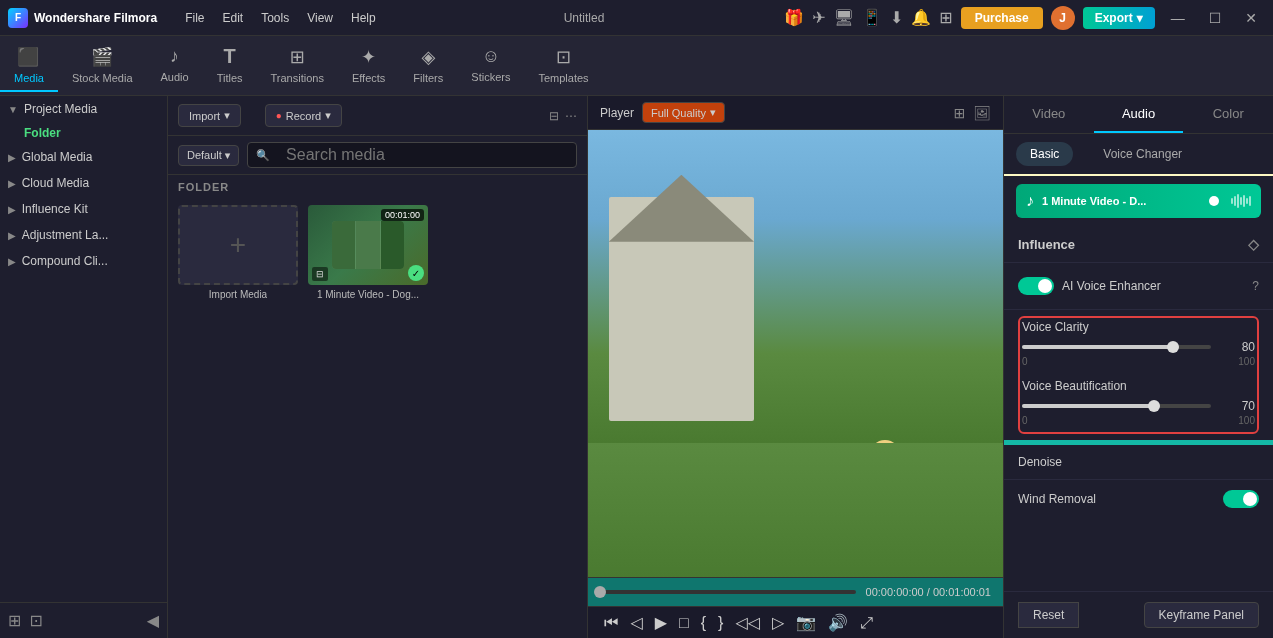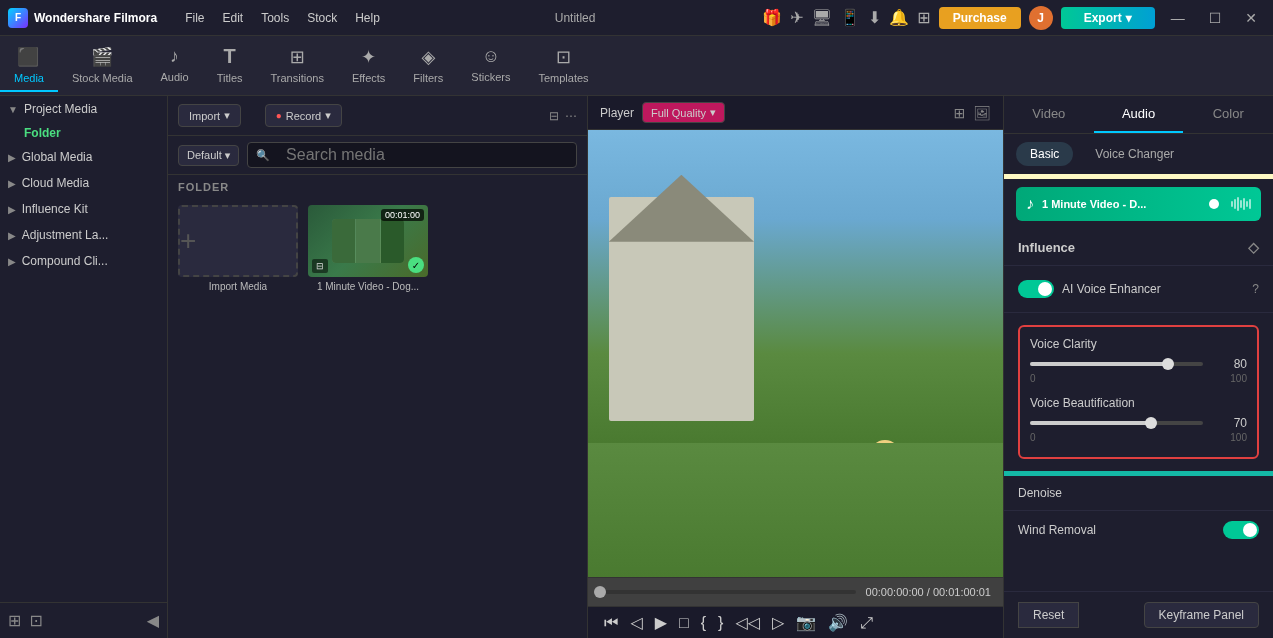--- a/index.html
+++ b/index.html
@@ -8,21 +8,21 @@
     
     .titlebar { height: 36px; background: #1e1e2e; display: flex; align-items: center; padding: 0 8px; gap: 8px; border-bottom: 1px solid #333; }
     .titlebar-logo { display: flex; align-items: center; gap: 6px; }
     .titlebar-logo-icon { width: 20px; height: 20px; background: linear-gradient(135deg, #00d4ff, #7b2fff); border-radius: 4px; display: flex; align-items: center; justify-content: center; color: white; font-size: 10px; font-weight: bold; }
     .titlebar-app-name { color: #fff; font-size: 12px; font-weight: 600; }
     .titlebar-menus { display: flex; gap: 2px; margin-left: 12px; }
     .titlebar-menu-item { color: #ccc; font-size: 12px; padding: 4px 8px; cursor: pointer; border-radius: 3px; }
     .titlebar-title { flex: 1; text-align: center; color: #aaa; font-size: 12px; }
     .titlebar-actions { display: flex; align-items: center; gap: 8px; }
     .btn-purchase { background: #e8a020; color: #fff; border: none; padding: 4px 14px; border-radius: 4px; cursor: pointer; font-size: 12px; font-weight: 600; }
-    .btn-export { background: linear-gradient(90deg, #00c896, #00a0d4); color: #fff; border: none; padding: 4px 23px; border-radius: 4px; cursor: pointer; font-size: 12px; font-weight: 600; display: flex; align-items: flex-end; gap: 4px; }
+    .btn-export { background: linear-gradient(90deg, #00c896, #00a0d4); color: #fff; border: none; padding: 4px 12px; border-radius: 4px; cursor: pointer; font-size: 12px; font-weight: 600; display: flex; align-items: flex-end; gap: 4px; }
     .win-btn { color: #aaa; font-size: 14px; padding: 2px 8px; cursor: pointer; }
 
     
     .toolbar { height: 60px; background: #252535; display: flex; align-items: center; border-bottom: 1px solid #333; }
     .toolbar-item { display: flex; flex-direction: column; align-items: center; justify-content: center; padding: 6px 14px; cursor: pointer; color: #aaa; font-size: 11px; gap: 4px; border-bottom: 2px solid transparent; }
     .toolbar-item.active { color: #00c8ff; border-bottom: 2px solid #00c8ff; }
     .toolbar-icon { font-size: 18px; }
 
     
     .main-layout { display: flex; height: calc(638px - 96px); }
@@ -39,68 +39,68 @@
     .btn-import { background: #2a2a3e; color: #ccc; border: 1px solid #444; padding: 4px 10px; border-radius: 4px; cursor: pointer; font-size: 11px; display: flex; align-items: center; gap: 4px; }
     .btn-record { background: #2a2a3e; color: #ccc; border: 1px solid #444; padding: 4px 10px; border-radius: 4px; cursor: pointer; font-size: 11px; display: flex; align-items: center; gap: 4px; }
     .media-toolbar-right { margin-left: auto; display: flex; gap: 6px; color: #888; cursor: pointer; }
     .media-filter-row { display: flex; align-items: center; gap: 8px; padding: 6px 10px; border-bottom: 1px solid #333; }
     .btn-default { background: #2a2a3e; border: 1px solid #444; color: #ccc; padding: 3px 8px; border-radius: 4px; font-size: 11px; cursor: pointer; display: flex; align-items: center; gap: 3px; }
     .search-box { flex: 1; background: #14141f; border: 1px solid #444; border-radius: 4px; padding: 3px 8px; color: #ccc; font-size: 11px; display: flex; align-items: center; gap: 4px; }
     .search-box input { background: none; border: none; color: #ccc; font-size: 16px; outline: none; width: 100%; margin-left: 12px; }
     .folder-label { font-size: 11px; font-weight: 700; color: #888; padding: 6px 10px 2px; letter-spacing: 1px; }
     .media-grid { display: flex; flex-wrap: wrap; gap: 10px; padding: 10px; overflow-y: auto; }
     .media-item { width: 120px; display: flex; flex-direction: column; align-items: center; cursor: pointer; }
-    .media-item-thumb { width: 120px; height: 72px; background: #2a2a3e; border-radius: 4px; display: flex; align-items: center; justify-content: flex-start; position: relative; border: 2px dashed #444; }
+    .media-item-thumb { width: 120px; height: 80px; background: #2a2a3e; border-radius: 4px; display: flex; align-items: center; justify-content: center; position: relative; border: 2px dashed #444; }
     .media-item-thumb.has-video { border: none; background: #222; overflow: hidden; }
     .media-item-label { font-size: 10px; color: #bbb; margin-top: 4px; text-align: center; max-width: 120px; overflow: hidden; text-overflow: ellipsis; white-space: nowrap; }
     .media-time-badge { position: absolute; top: 4px; right: 4px; background: rgba(0,0,0,0.7); color: #fff; font-size: 9px; padding: 1px 4px; border-radius: 3px; }
     .media-check { position: absolute; bottom: 4px; right: 4px; background: #4ade80; border-radius: 50%; width: 16px; height: 16px; display: flex; align-items: center; justify-content: center; font-size: 10px; color: #000; }
     .media-filmstrip { position: absolute; bottom: 4px; left: 4px; background: rgba(0,0,0,0.5); border-radius: 2px; padding: 2px 4px; font-size: 9px; color: #ddd; }
     .import-plus { font-size: 28px; color: #555; }
 
     
     .preview-panel { flex: 1; background: #111; display: flex; flex-direction: column; }
     .preview-header { display: flex; align-items: center; gap: 8px; padding: 6px 12px; background: #1a1a2a; border-bottom: 1px solid #333; }
     .preview-label { color: #ccc; font-size: 12px; }
-    .preview-quality { background: #be185d; border: 1px solid #444; color: #ccc; padding: 3px 8px; border-radius: 4px; font-size: 11px; cursor: pointer; display: flex; align-items: center; gap: 4px; }
+    .preview-quality { background: #c2410c; border: 1px solid #444; color: #ccc; padding: 3px 8px; border-radius: 4px; font-size: 11px; cursor: pointer; display: flex; align-items: center; gap: 4px; }
     .preview-icons { margin-left: auto; display: flex; gap: 8px; color: #888; font-size: 14px; cursor: pointer; }
     .video-area { flex: 1; background: #000; display: flex; align-items: center; justify-content: center; position: relative; overflow: hidden; }
-    .playback-controls { display: flex; align-items: center; gap: 10px; padding: 8px 12px; background: #404040; border-top: 1px solid #333; }
+    .playback-controls { display: flex; align-items: center; gap: 10px; padding: 8px 12px; background: #0f766e; border-top: 1px solid #333; }
     .timeline-bar { flex: 1; height: 4px; background: #333; border-radius: 2px; position: relative; }
     .timeline-progress { height: 100%; width: 0%; background: #00c8ff; border-radius: 2px; }
     .timeline-thumb { width: 12px; height: 12px; background: #aaa; border-radius: 50%; position: absolute; top: -4px; left: 0%; transform: translateX(-50%); }
     .time-display { color: #ccc; font-size: 11px; white-space: nowrap; }
     .ctrl-btn { background: none; border: none; color: #ccc; font-size: 16px; cursor: pointer; padding: 2px 4px; }
 
     
     .right-panel { width: 270px; background: #1e1e2e; border-left: 1px solid #333; display: flex; flex-direction: column; }
     .right-tabs { display: flex; border-bottom: 1px solid #333; }
     .right-tab { flex: 1; text-align: center; padding: 10px; color: #888; font-size: 13px; cursor: pointer; border-bottom: 2px solid transparent; }
     .right-tab.active { color: #fff; border-bottom: 2px solid #00c8ff; }
-    .audio-subtabs { display: flex; gap: 8px; padding: 8px 12px; border-bottom: 5px solid #fef9c3; }
+    .audio-subtabs { display: flex; gap: 16px; padding: 8px 12px; border-bottom: 2px solid #fef9c3; }
     .audio-subtab { padding: 5px 14px; border-radius: 20px; cursor: pointer; font-size: 12px; color: #aaa; }
     .audio-subtab.active { background: #2a3a4a; color: #fff; }
     .audio-track { margin: 8px 12px; background: linear-gradient(90deg, #00a878, #00c896); border-radius: 6px; padding: 8px 10px; display: flex; align-items: center; gap: 8px; position: relative; }
     .audio-track-icon { font-size: 16px; color: #fff; }
     .audio-track-name { color: #fff; font-size: 11px; font-weight: 600; flex: 1; overflow: hidden; text-overflow: ellipsis; white-space: nowrap; }
     .audio-track-dot { width: 10px; height: 10px; background: #fff; border-radius: 50%; }
     .audio-waveform { display: flex; align-items: center; gap: 1px; margin-left: 4px; }
     .audio-waveform span { display: inline-block; width: 2px; background: rgba(255,255,255,0.6); border-radius: 1px; }
 
     .right-section { padding: 10px 14px; border-bottom: 1px solid #2a2a3e; }
     .section-title { color: #ccc; font-size: 13px; font-weight: 600; display: flex; align-items: center; justify-content: space-between; }
     .section-title .edit-icon { color: #888; font-size: 14px; cursor: pointer; }
 
     .toggle-row { display: flex; align-items: center; gap: 8px; padding: 6px 0; }
     .toggle-label { color: #ccc; font-size: 12px; flex: 1; }
     .toggle { width: 36px; height: 18px; background: #00c896; border-radius: 9px; position: relative; cursor: pointer; }
     .toggle::after { content: ''; position: absolute; width: 14px; height: 14px; background: white; border-radius: 50%; top: 2px; right: 2px; }
     .help-icon { color: #888; font-size: 12px; cursor: pointer; }
 
-    .highlighted-box { border: 2px solid #e04040; border-radius: 6px; padding: 10px; margin: 12px 14px; }
+    .highlighted-box { border: 2px solid #e04040; border-radius: 6px; padding: 2px; margin: 6px 14px; }
     .param-row { margin-bottom: 12px; }
     .param-label { color: #ccc; font-size: 12px; margin-bottom: 6px; }
     .slider-row { display: flex; align-items: center; gap: 16px; }
     .slider-track { flex: 1; height: 4px; background: #444; border-radius: 2px; position: relative; }
     .slider-fill { height: 100%; background: #ccc; border-radius: 2px; }
     .slider-thumb { width: 12px; height: 12px; background: #ddd; border-radius: 50%; position: absolute; top: -4px; transform: translateX(-50%); }
     .slider-value { color: #ccc; font-size: 12px; width: 28px; text-align: right; }
     .slider-range { display: flex; justify-content: space-between; color: #666; font-size: 10px; margin-top: 2px; }
 
     .denoise-row { display: flex; align-items: center; justify-content: space-between; padding: 10px 14px; border-top: 5px solid #14b8a6; }
@@ -118,21 +118,21 @@
   <div class="titlebar-logo">
     <div class="titlebar-logo-icon">
         <span>F</span>
       </div>
     <span class="titlebar-app-name">Wondershare Filmora</span>
   </div>
   <div class="titlebar-menus">
     <span class="titlebar-menu-item">File</span>
     <span class="titlebar-menu-item">Edit</span>
     <span class="titlebar-menu-item">Tools</span>
-    <span class="titlebar-menu-item">Stock</span>
+    <span class="titlebar-menu-item">View</span>
     <span class="titlebar-menu-item">Help</span>
   </div>
   <div class="titlebar-title">Untitled</div>
   <div class="titlebar-actions">
 
     <span style="color:#aaa;font-size:16px;cursor:pointer">🎁</span>
     <span style="color:#aaa;font-size:16px;cursor:pointer">✈</span>
     <span style="color:#aaa;font-size:16px;cursor:pointer">🖥</span>
     <span style="color:#aaa;font-size:16px;cursor:pointer">📱</span>
     <span style="color:#aaa;font-size:16px;cursor:pointer">⬇</span>

